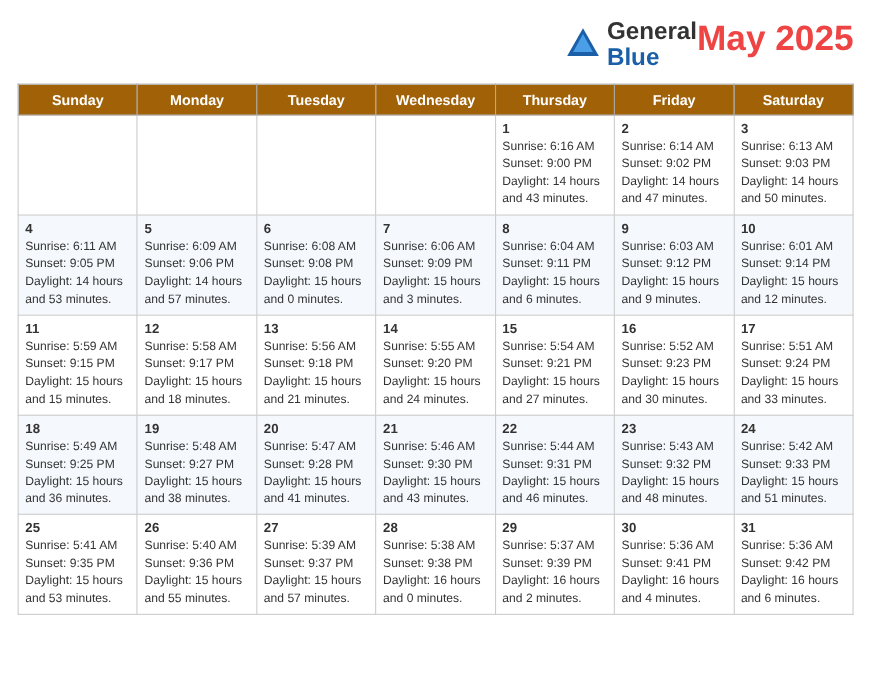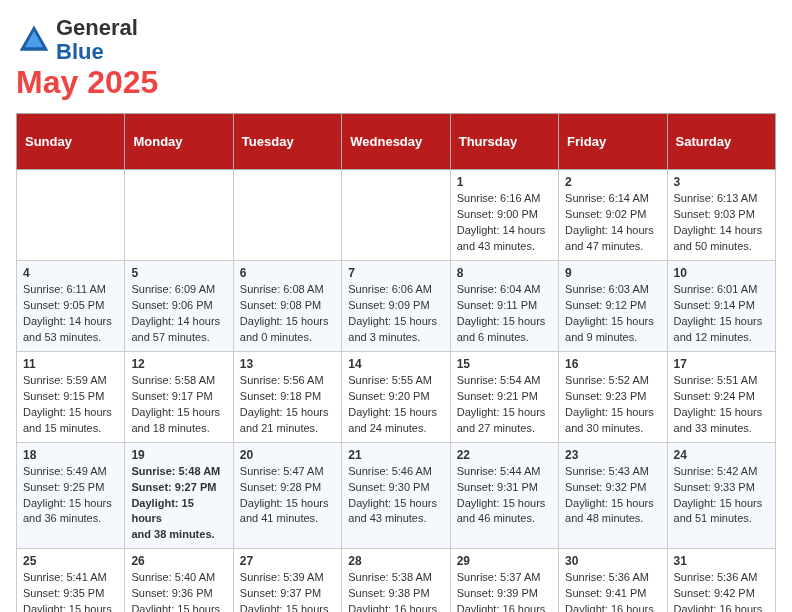--- a/index.html
+++ b/index.html
@@ -8,21 +8,20 @@
       background: #fff;
       width: 792px;
       min-height: 612px;
       padding: 16px;
     }
     .header {
       display: flex;
       justify-content: flex-end;
       align-items: flex-start;
       margin-bottom: 12px;
-      flex-direction: column;
     }
     .logo {
       display: flex;
       align-items: center;
     }
     .logo-text {
       font-size: 22px;
       font-weight: bold;
       line-height: 1.1;
     }
@@ -44,26 +43,26 @@
     .location {
       font-size: 15px;
       color: #555;
     }
     .calendar {
       width: 100%;
       border-collapse: collapse;
       border: 1px solid #ccc;
     }
     .calendar th {
-      background-color: #b91c1c;
+      background-color: #a16207;
       color: #fff;
       font-size: 13px;
       font-weight: bold;
-      padding: 20px 8px;
-      text-align: left;
+      padding: 6px 8px;
+      text-align: center;
       border: 1px solid #aaa;
     }
     .calendar td {
       vertical-align: top;
       padding: 5px 6px;
       border: 1px solid #ccc;
       font-size: 11px;
       color: #333;
       width: 14.28%;
       background: #fff;
@@ -247,21 +246,21 @@
       <tr>
         <td>
           <span class="day-num">18</span>
           <div class="day-info" style="white-space: pre-line;">Sunrise: 5:49 AM
 Sunset: 9:25 PM
 Daylight: 15 hours
 and 36 minutes.</div>
         </td>
         <td>
           <span class="day-num">19</span>
-          <div class="day-info" style="white-space: pre-line; font-weight: bold;">Sunrise: 5:48 AM
+          <div class="day-info" style="white-space: pre-line;">Sunrise: 5:48 AM
 Sunset: 9:27 PM
 Daylight: 15 hours
 and 38 minutes.</div>
         </td>
         <td>
           <span class="day-num">20</span>
           <div class="day-info" style="white-space: pre-line;">Sunrise: 5:47 AM
 Sunset: 9:28 PM
 Daylight: 15 hours
 and 41 minutes.</div>

